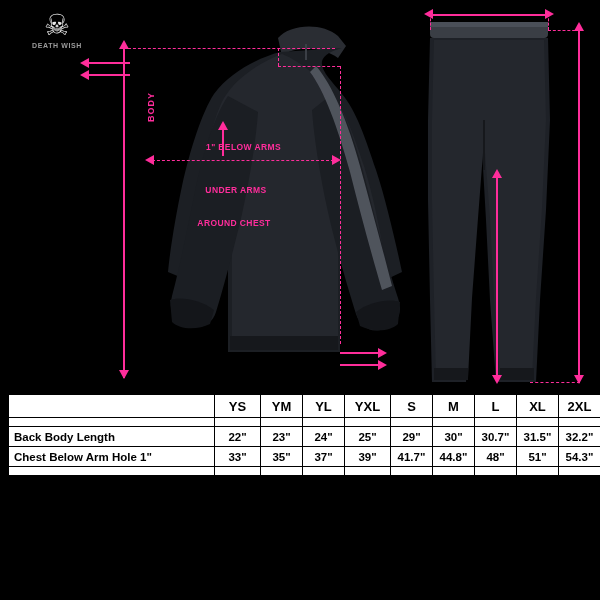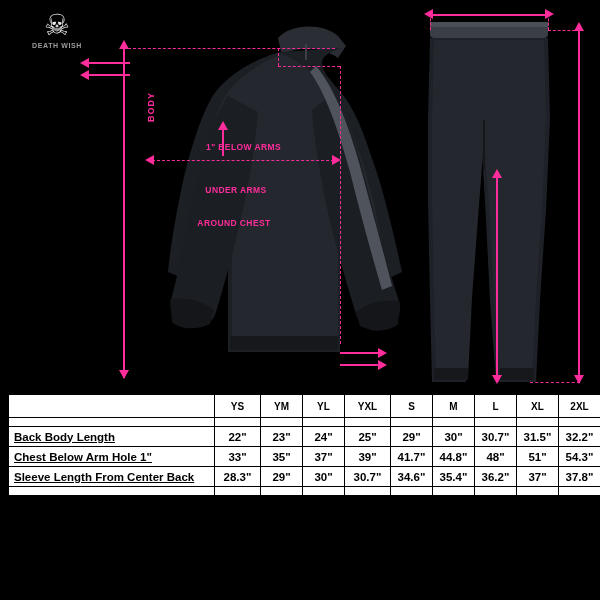--- a/index.html
+++ b/index.html
@@ -120,25 +120,24 @@
     font-weight: bold;
     padding: 0;
     height: 19px;
     text-align: center;
     font-family: "Liberation Sans", sans-serif;
   }
   td.rowlabel, th.rowlabel {
     text-align: left;
     padding-left: 5px;
     font-size: 11.5px;
-    text-decoration: underline;
   }
   thead th {
     height: 22px;
-    font-size: 10px;
+    font-size: 13px;
   }
   tr.spacer td {
     height: 8px;
     border-left: 1px solid #000;
     border-right: 1px solid #000;
     border-top: 1px solid #000;
     border-bottom: 1px solid #000;
   }
 </style>
 </head>
@@ -314,32 +313,20 @@
           <td>35"</td>
           <td>37"</td>
           <td>39"</td>
           <td>41.7"</td>
           <td>44.8"</td>
           <td>48"</td>
           <td>51"</td>
           <td>54.3"</td>
         </tr>
 
-        <tr>
-          <td class="rowlabel">Sleeve Length From Center Back</td>
-          <td>28.3"</td>
-          <td>29"</td>
-          <td>30"</td>
-          <td>30.7"</td>
-          <td>34.6"</td>
-          <td>35.4"</td>
-          <td>36.2"</td>
-          <td>37"</td>
-          <td>37.8"</td>
-        </tr>
 
         <tr class="spacer">
           <td></td>
             <td></td>
             <td></td>
           <td></td>
             <td></td>
             <td></td>
           <td></td>
             <td></td>

